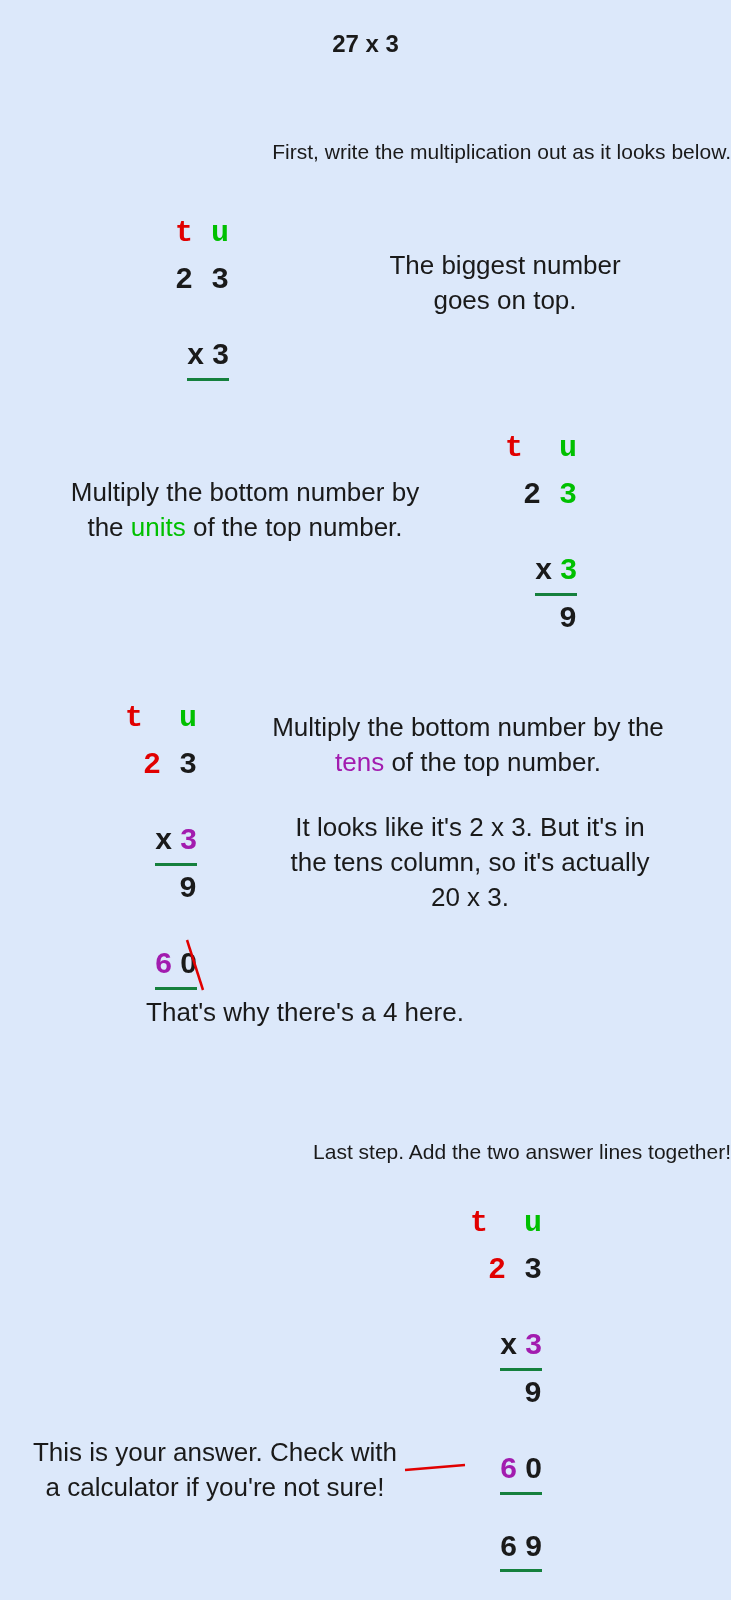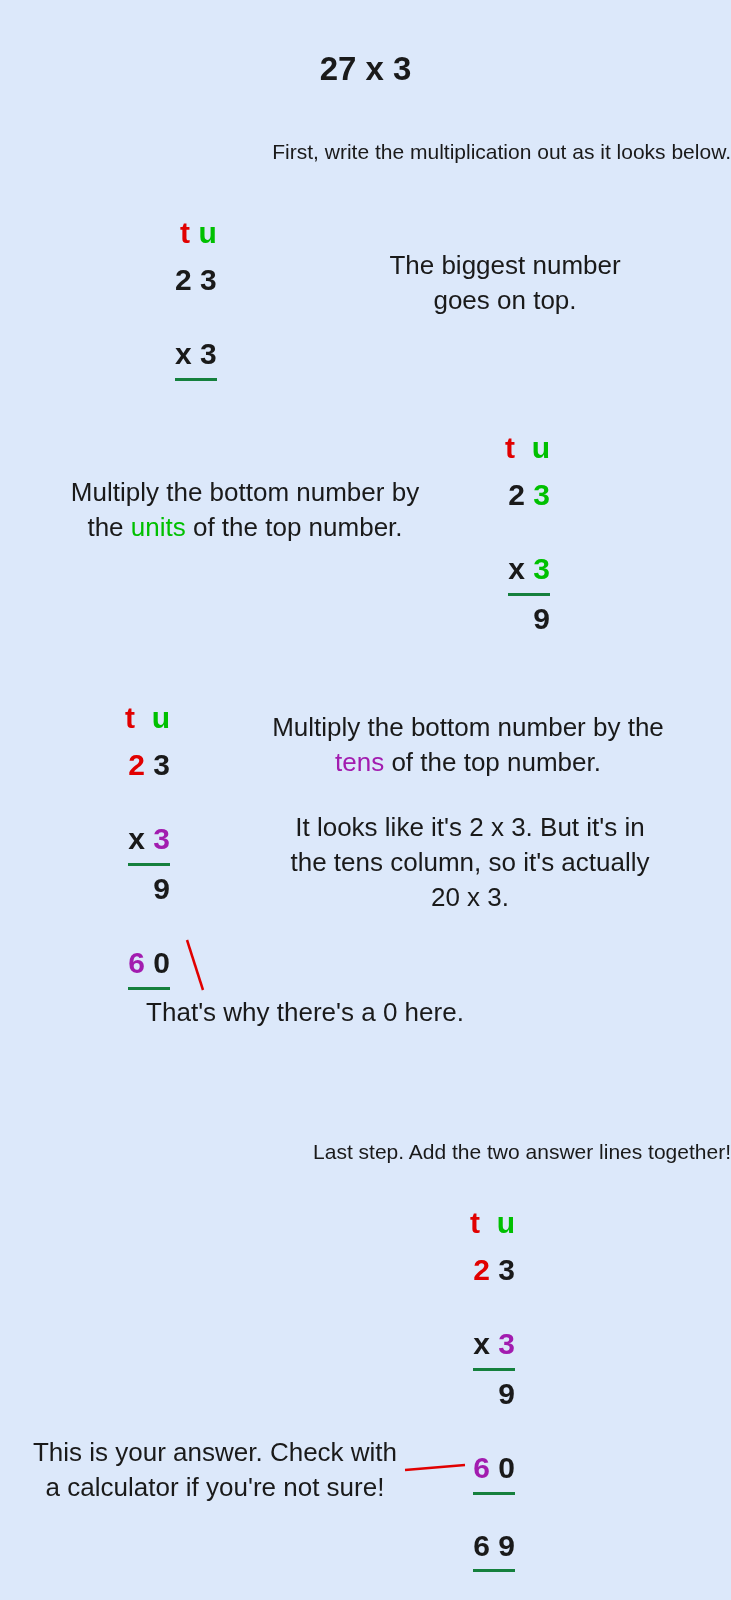--- a/index.html
+++ b/index.html
@@ -7,39 +7,39 @@
     padding: 0;
     background: #dce8fa;
     font-family: -apple-system, BlinkMacSystemFont, "Segoe UI", Arial, sans-serif;
     width: 731px;
     height: 1600px;
     position: relative;
     color: #1a1a1a;
   }
   .title {
     text-align: center;
-    font-size: 33px;
+    font-size: 24px;
     font-weight: 700;
-    padding-top: 50px;
+    padding-top: 30px;
   }
   .instr {
     font-size: 21px;
     text-align: right;
   }
   .red { color: #e10000; }
   .green { color: #00c000; }
   .orange { color: #a21caf; }
   .mathblock {
     font-size: 30px;
     font-weight: 700;
     line-height: 1.55;
     text-align: right;
     display: inline-block;
   }
-  .mathblock .row { white-space: pre; }
+  .mathblock .row { white-space: pre; font-family: Liberation Mono, monospace; }
   .underline { border-bottom: 3px solid #15803d; display:inline-block;margin-top:28px; }
   .abs { position: absolute; }
   .caption { font-size: 26px; text-align: center; line-height:1.35; }
   svg.line { position:absolute; overflow:visible; }
 </style>
 </head>
 <body>
 
 <div class="title">27 x 3</div>
 
@@ -72,21 +72,21 @@
     <div class="row"><span class="red">2</span> <span>3</span></div>
     <div class=""><span class="underline"><span>x</span> <span class="orange">3</span></span></div>
     <div class="row"><span>9</span></div>
     <div class=""><span class="underline"><span class="orange">6</span> <span>0</span></span></div>
   </div>
 </div>
 <div class="caption abs" style="left:268px; top:710px; width:400px;">
   <span>Multiply the bottom number by the </span><span class="orange">tens</span><span> of the top number.</span>
 </div>
 <div class="caption abs" style="left:280px; top:810px; width:380px;">It looks like it's 2 x 3. But it's in the tens column, so it's actually 20 x 3.</div>
-<div class="caption abs" style="left:145px; top:995px; width:320px;">That's why there's a 0 here.</div>
+<div class="caption abs" style="left:145px; top:995px; width:320px;">That's why there's a 4 here.</div>
 <svg class="line" style="left:175px; top:940px;" width="30" height="50">
   <line x1="12" y1="0" x2="28" y2="50" stroke="#e10000" stroke-width="2.5"></line>
 </svg>
 
 <div class="instr abs" style="left:0;right:0;top:1140px;">Last step. Add the two answer lines together!</div>
 
 <div class="abs" style="left:470px; top:1200px;">
   <div class="mathblock">
     <div class="row"><span class="red">t</span>  <span class="green">u</span></div>
     <div class="row"><span class="red">2</span> <span>3</span></div>

